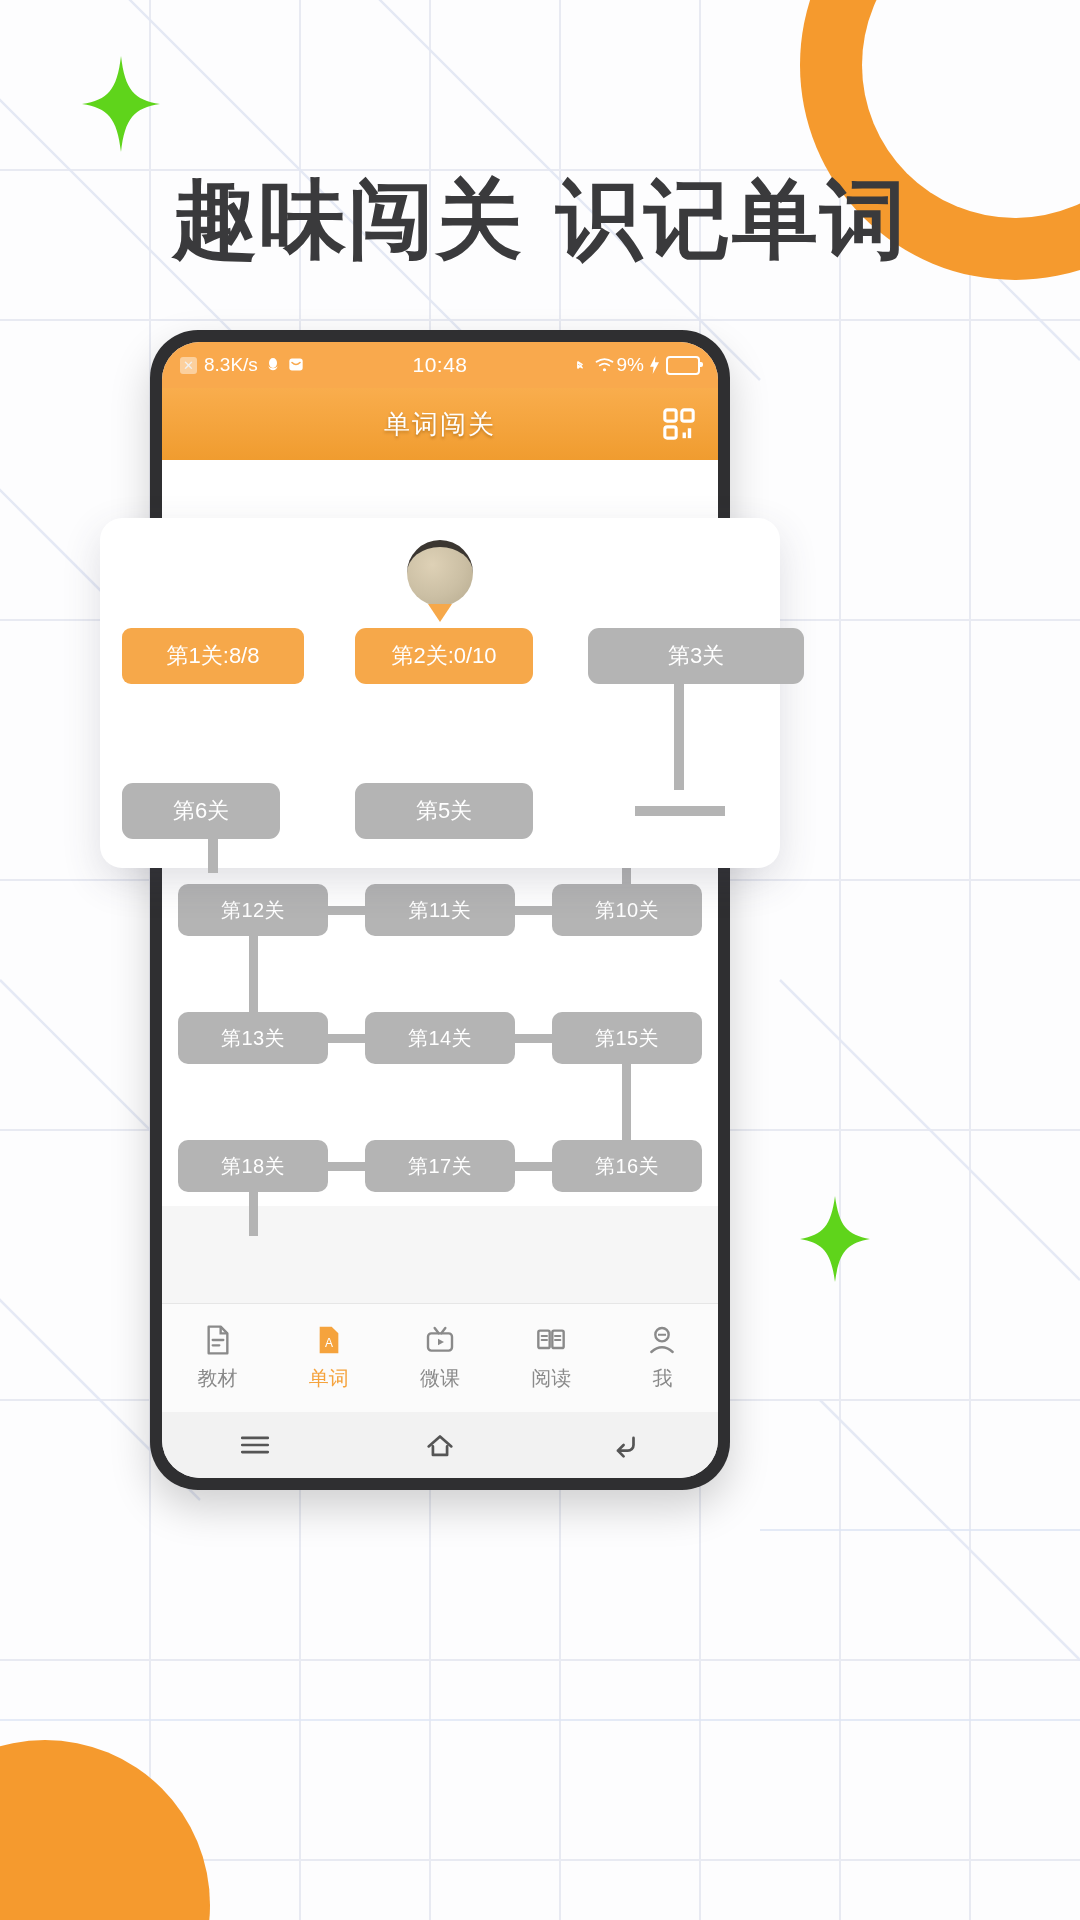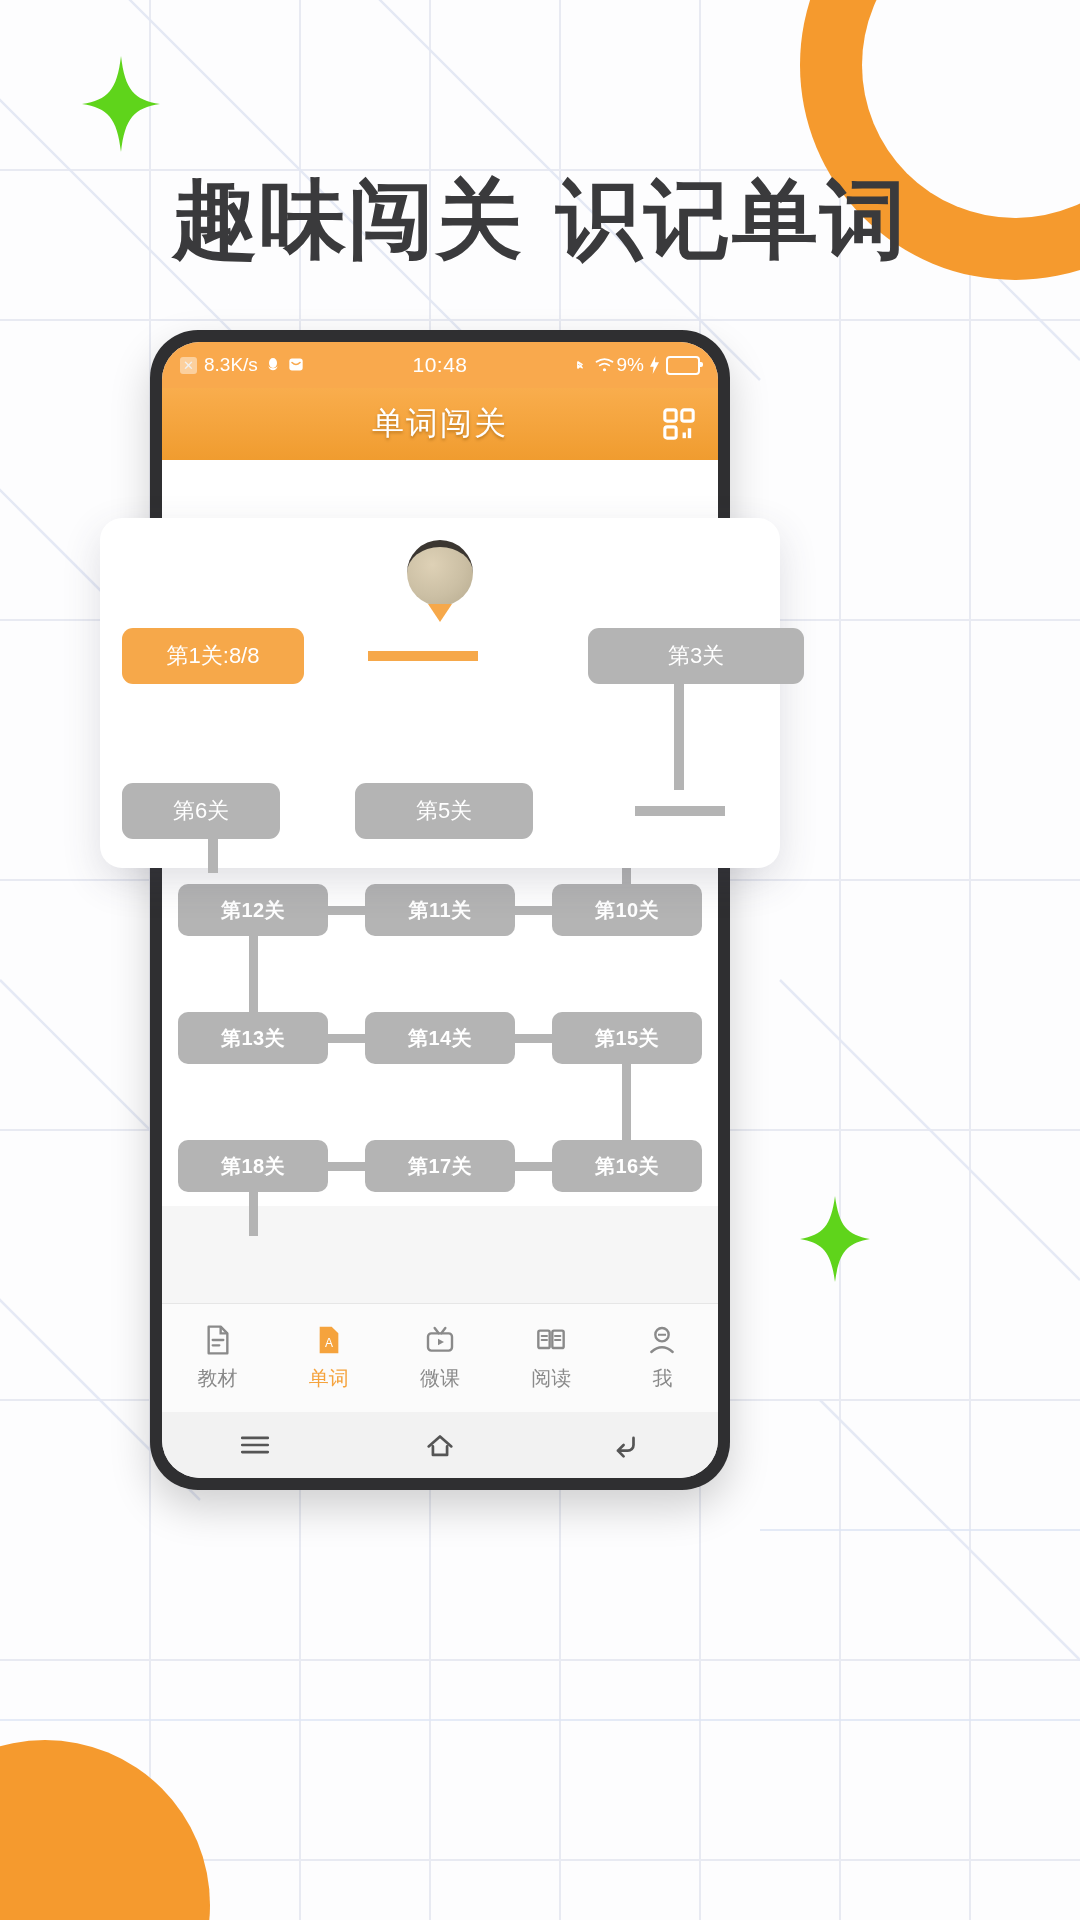--- a/index.html
+++ b/index.html
@@ -78,42 +78,42 @@
     background:#fff;border-radius:0 2px 2px 0;
   }
 
   
   #appbar{
     height:72px;background:#f5a33d;
     background:linear-gradient(180deg,#f9ad4d 0%,#f09c2f 100%);
     display:flex;align-items:center;justify-content:center;position:relative;
   }
   #appbar .title{
-    color:#fff;font-size:32px;letter-spacing:2px;
+    color:#fff;font-size:26px;letter-spacing:2px;
     text-shadow:0 2px 3px rgba(120,70,0,.45);
   }
   #appbar .grid-icon{
     position:absolute;right:22px;top:50%;transform:translateY(-50%);
     width:34px;height:34px;
   }
 
   
   #subtitle{
     background:linear-gradient(180deg,#f3f3f3 0%,#fafafa 100%);
     text-align:right;padding:14px 22px 10px 0;
     font-size:22px;color:#3c3c3c;
   }
 
   
   #levelmap{
     background:#fff;position:relative;padding:0 16px 14px 16px;
   }
   .lv-row{
     display:flex;align-items:center;justify-content:space-between;
-    position:relative;margin-bottom:0;font-weight:bold;
+    position:relative;margin-bottom:0;
   }
   .lv-box{
     width:150px;height:52px;border-radius:10px;
     display:flex;align-items:center;justify-content:center;
     color:#fff;font-size:20px;letter-spacing:.5px;
     background:#b4b4b4;position:relative;z-index:2;
     box-sizing:border-box;
   }
   .lv-h{
     flex:1;height:9px;background:#b4b4b4;margin:0 -2px;position:relative;z-index:1;
@@ -406,21 +406,22 @@
 </div>
 
 <div id="floatcard">
   <div id="fc-inner">
 
     <div id="avatar"></div>
     <div id="avatar-tip"></div>
 
     <div class="fc-h active" style="left:268px;top:133px;width:110px;"></div>
     <div class="fc-h active" style="left:535px;top:133px;width:90px;"></div>
-    <div class="fc-box active" style="left:22px;top:110px;width:182px;">第1关:8/8</div>
+    <div class="fc-box active" style="left:22px;top:110px;width:182px;border-radius:9px;">第1关:8/8</div>
+    <div class="fc-box active" style="left:255px;top:110px;width:178px;">第2关:0/10</div>
     <div class="fc-box" style="left:488px;top:110px;width:216px;">第3关</div>
 
     <div class="fc-v" style="left:574px;top:160px;height:112px;"></div>
 
     <div class="fc-h" style="left:268px;top:288px;width:110px;"></div>
     <div class="fc-h" style="left:535px;top:288px;width:90px;"></div>
     <div class="fc-box" style="left:22px;top:265px;width:158px;">第6关</div>
     <div class="fc-box" style="left:255px;top:265px;width:178px;">第5关</div>
 
     <div class="fc-v" style="left:108px;top:315px;height:40px;"></div>

